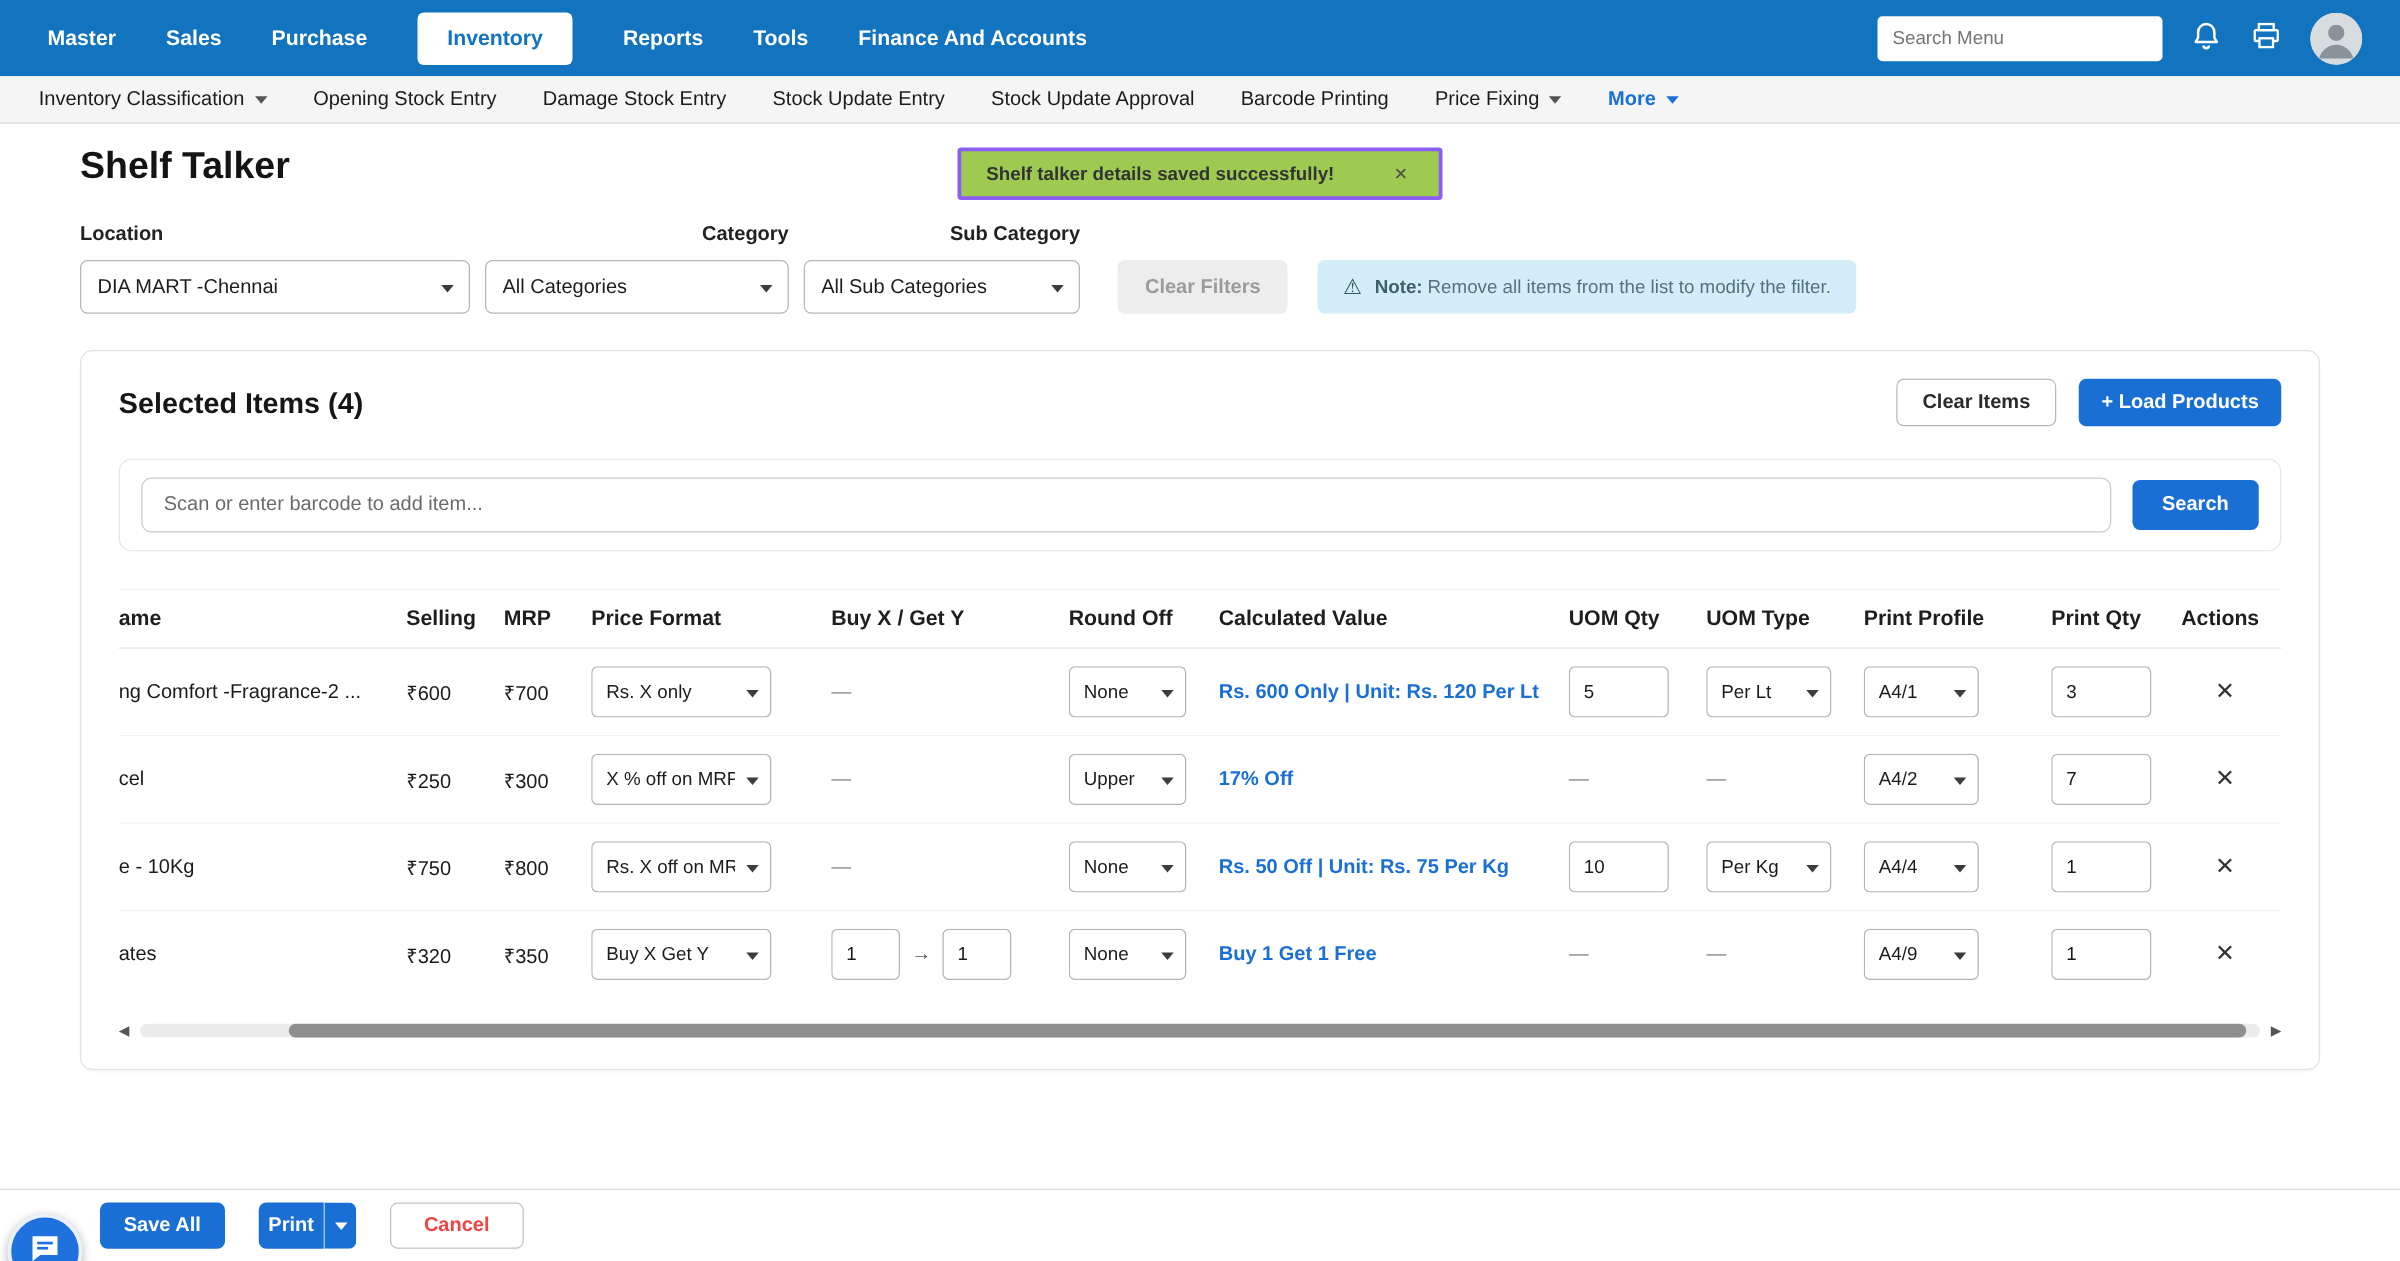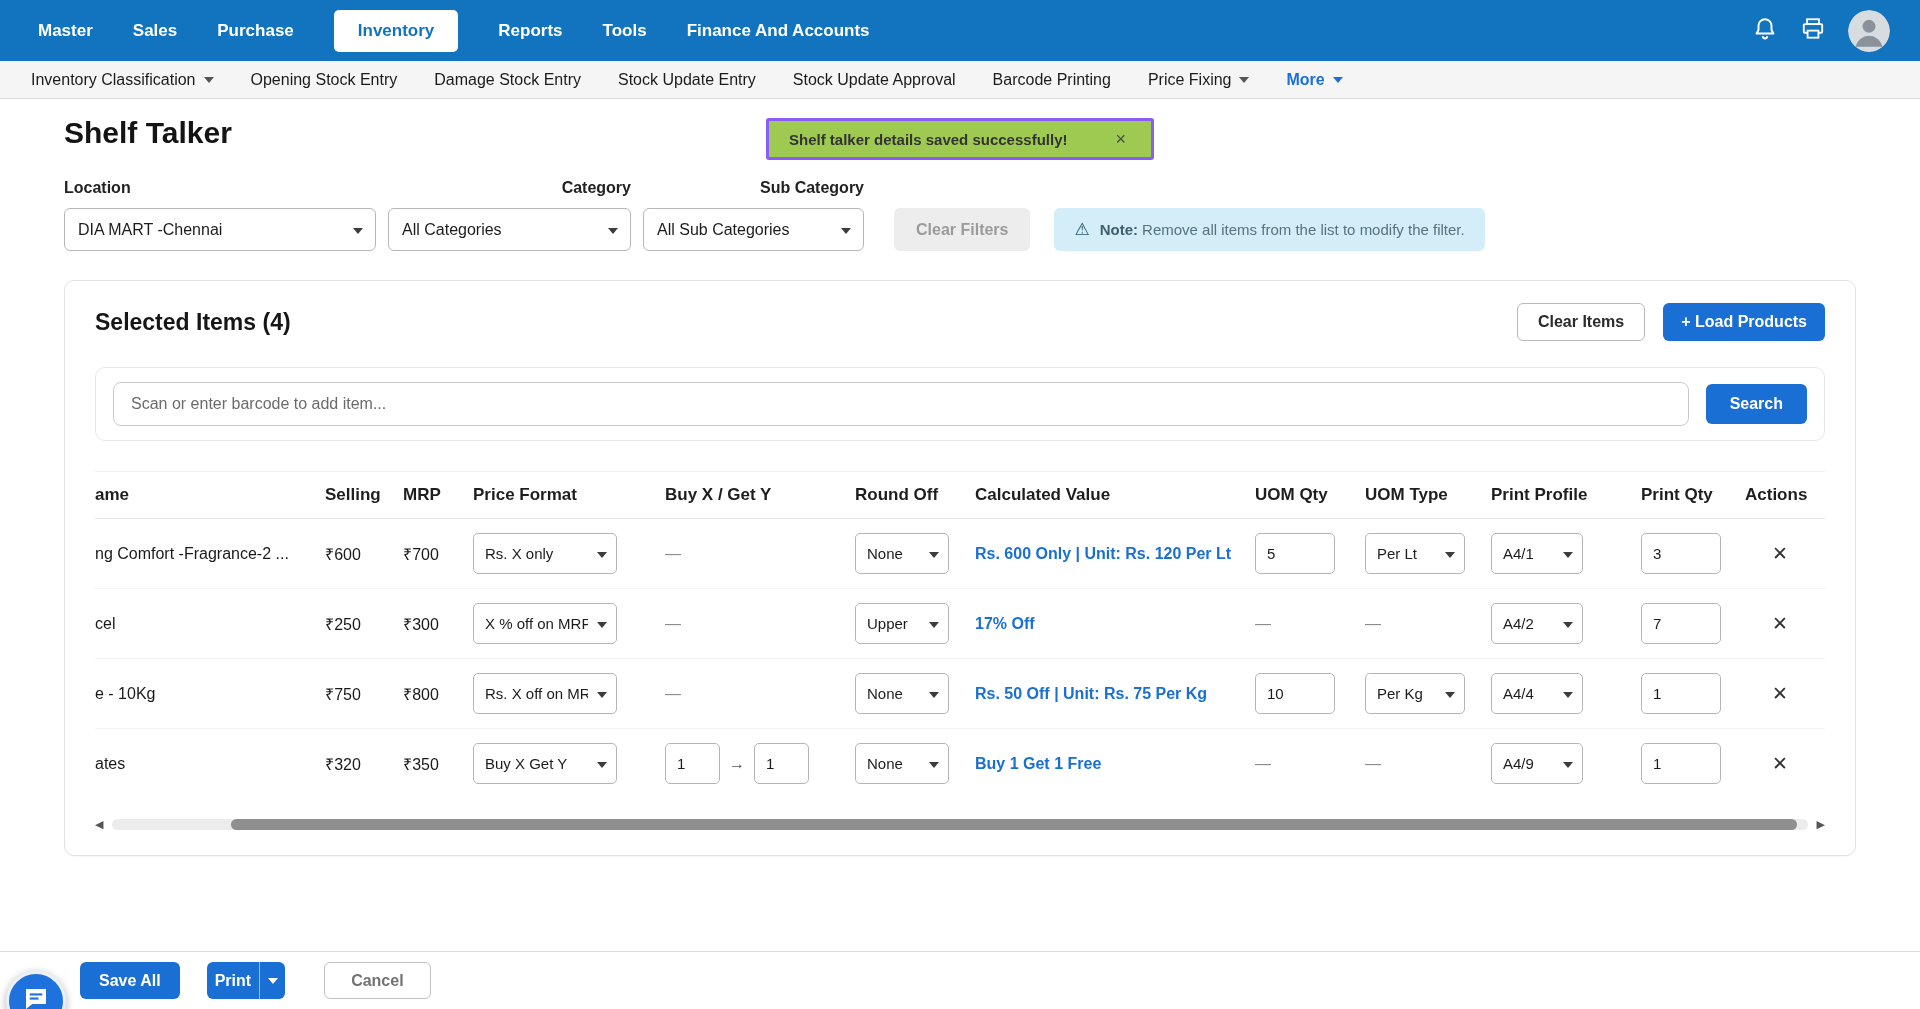--- a/index.html
+++ b/index.html
@@ -158,22 +158,22 @@
   .btn-footer { height:37px; display:flex; align-items:center; font-size:16px; font-weight:700; }
   .btn-saveall { background:#1a6fd4; color:#fff; border:none; border-radius:6px; padding:0 19px; }
   .print-split { display:flex; height:37px; }
   .print-main { background:#1a6fd4; color:#ffffff; border:none; border-radius:6px 0 0 6px; padding:0 8px; font-size:16px; font-weight:700; }
   .print-caret {
     width:26px; background:#1a6fd4; border:none; border-left:1px solid rgba(255,255,255,0.55);
     border-radius:0 6px 6px 0; display:flex; align-items:center; justify-content:center;
   }
   .print-caret .caret { border-top-color:#fff; }
   .btn-cancel {
-    background:#fff; border:1px solid #c2c2c2; color:#737373; border-radius:6px;
-    padding:0 26px; font-size:16px; font-weight:600; margin-left:12px;
+    background:#fff; border:1px solid #c2c2c2; color:#ef4444; border-radius:6px;
+    padding:0 26px; font-size:16px; font-weight:600; 
   }
 
   
   .chat-widget {
     position:absolute; left:6px; bottom:-22px; width:60px; height:60px; border-radius:50%;
     background:#1f72dd; border:3px solid #eaf1fb; box-shadow:0 2px 8px rgba(0,0,0,0.3);
     display:flex; align-items:center; justify-content:center; z-index:20; cursor:pointer;
   }
 </style>
 </head>
@@ -183,20 +183,21 @@
   <nav class="topnav-items">
     <span class="topnav-item">Master</span>
     <span class="topnav-item">Sales</span>
     <span class="topnav-item">Purchase</span>
     <span class="topnav-item active">Inventory</span>
     <span class="topnav-item">Reports</span>
     <span class="topnav-item">Tools</span>
     <span class="topnav-item">Finance And Accounts</span>
   </nav>
   <div class="topnav-right">
+    <input class="search-menu" type="text" placeholder="Search Menu" style="">
     <button class="icon-btn">
       <span>
         <svg viewBox="0 0 24 24" width="26" height="26">
             <path d="M12 3a6 6 0 0 0-6 6v4l-1.8 3.2h15.6L18 13V9a6 6 0 0 0-6-6z" fill="none" stroke="#fff" stroke-width="1.8" stroke-linejoin="round"></path>
             <path d="M10 18.8a2 2 0 0 0 4 0" fill="none" stroke="#fff" stroke-width="1.8"></path>
           </svg>
       </span>
     </button>
     <button class="icon-btn">
       <span>

